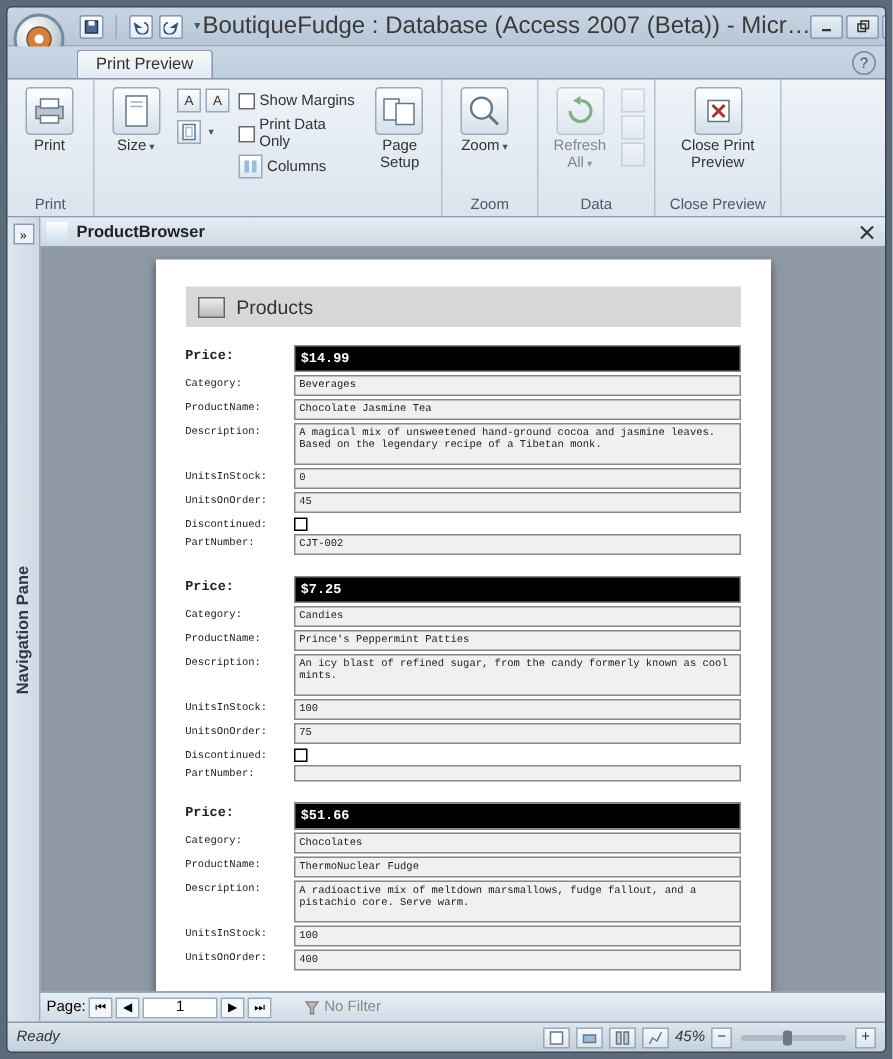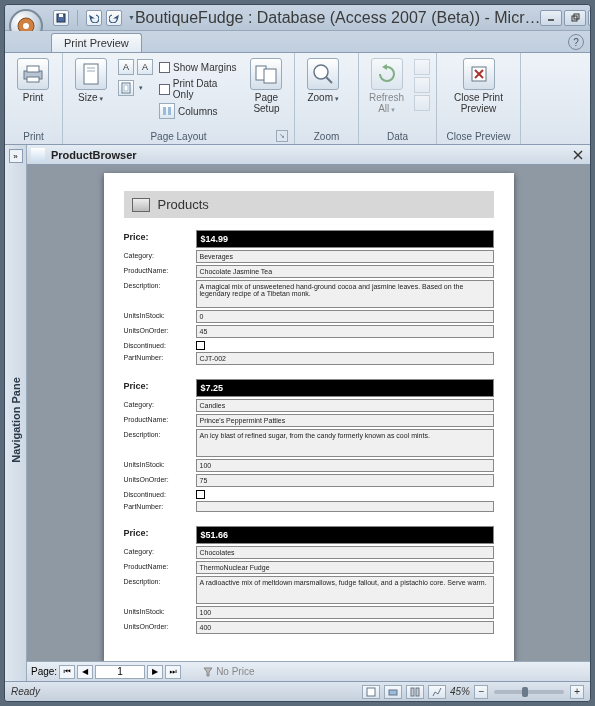--- a/index.html
+++ b/index.html
@@ -72,21 +72,21 @@
   .doc-area { flex:1; display:flex; flex-direction:column; background:#a6b0bb;}
   .obj-tab { height:20px; background:linear-gradient(#e5ecf4,#cfd9e4); border-bottom:1px solid #8a9ab0; display:flex; align-items:center; padding:0 4px; gap:6px;}
   .obj-tab .icon { width:14px;height:14px; background:linear-gradient(#fff,#cde);}
   .obj-name { font-weight:bold; font-size:11px; color:#222;}
   .obj-close { margin-left:auto; width:16px;height:16px; display:flex;align-items:center;justify-content:center; color:#333;}
   .canvas { flex:1; background:#8f99a4; overflow:hidden; position:relative; display:flex; justify-content:center; padding-top:8px;}
   .page { width:410px; background:#fff; box-shadow:0 2px 6px rgba(0,0,0,.5); padding:18px 20px; font-size:8px; color:#222;}
   .report-header { background:#d7d7d7; padding:6px 8px; display:flex; align-items:center; gap:8px; margin-bottom:12px;}
   .report-header .ricon { width:18px;height:14px; border:1px solid #666; background:linear-gradient(#eee,#bbb);}
   .report-header .rtitle { font-size:13px; color:#333;}
-  .record { margin-bottom:14px;}
+  .record { margin-bottom:14px;font-family:Liberation Mono, monospace;}
   .row { display:flex; margin-bottom:2px; align-items:flex-start;}
   .lbl { width:72px; font-size:7px; color:#222; padding-top:2px;}
   .val { flex:1; border:1px solid #888; background:#f0f0f0; padding:2px 3px; font-size:7px; min-height:11px;}
   .val.black { background:#000; color:#fff; font-weight:bold; font-size:9px; padding:3px 4px;}
   .lbl.big { font-weight:bold; font-size:9px;}
   .val.desc { min-height:28px;}
   .chkbox { width:9px;height:9px;border:1px solid #000; background:#fff; margin-top:1px;}
   
   .pagenav { height:20px; background:linear-gradient(#e8eef5,#d2dbe6); border-top:1px solid #9ab; display:flex; align-items:center; padding:4px 4px; gap:2px; font-size:10px;}
   .pn-btn { width:16px;height:14px; border:1px solid #9ab; background:#f3f7fb; display:flex;align-items:center;justify-content:center; font-size:8px;}
@@ -235,23 +235,20 @@
           <div class="bigicon">
                 <svg width="24" height="22">
                   <rect x="2" y="3" width="10" height="14" fill="#fff" stroke="#678"></rect>
                   <rect x="10" y="6" width="12" height="14" fill="#fff" stroke="#678"></rect>
                 </svg>
               </div>
           <span style="white-space:pre-line">Page
 Setup</span>
         </div>
       </div>
-      <div class="group-label"><span>Page Layout</span><div class="launcher">
-              <span>↘</span>
-            </div></div>
     </div>
 
     <div class="group" style="width:64px">
       <div class="group-body">
         <div class="bigbtn">
           <div class="bigicon">
                 <svg width="24" height="24">
                   <circle cx="10" cy="10" r="7" fill="#fff" stroke="#678" stroke-width="1.5"></circle>
                   <line x1="15" y1="15" x2="21" y2="21" stroke="#678" stroke-width="2"></line>
                 </svg>
@@ -444,21 +441,21 @@
               <span>▶</span>
             </div>
         <div class="pn-btn">
               <span>⏭</span>
             </div>
         <div class="pn-sep"></div>
         <div class="nofilter">
           <svg width="10" height="10">
                 <path d="M1 1 L9 1 L6 5 L6 9 L4 9 L4 5 Z" fill="#bbb" stroke="#888"></path>
               </svg>
-          <span>No Price</span>
+          <span>No Filter</span>
         </div>
       </div>
     </div>
   </div>
 
   <div class="statusbar">
     <span>Ready</span>
     <div class="status-right">
       <div class="view-btn">
             <svg width="10" height="10">

